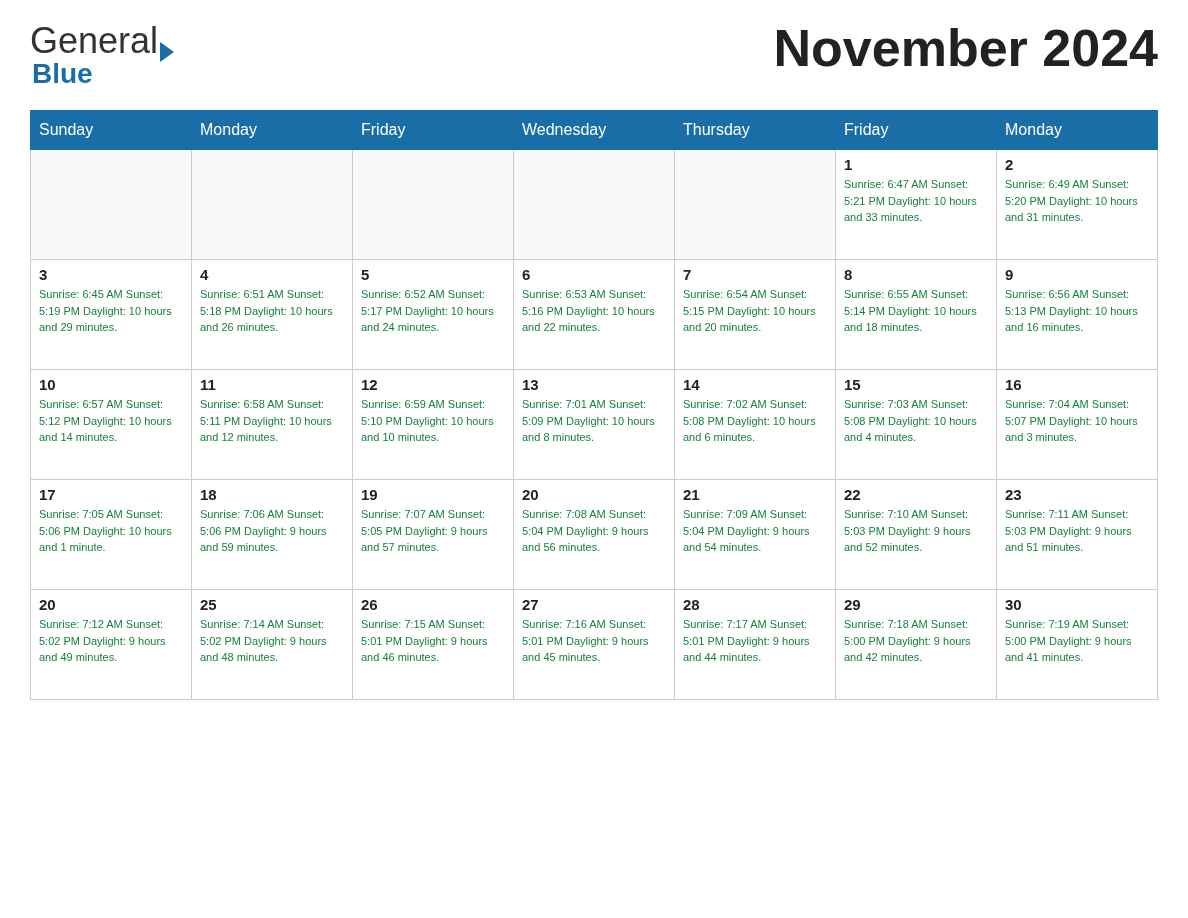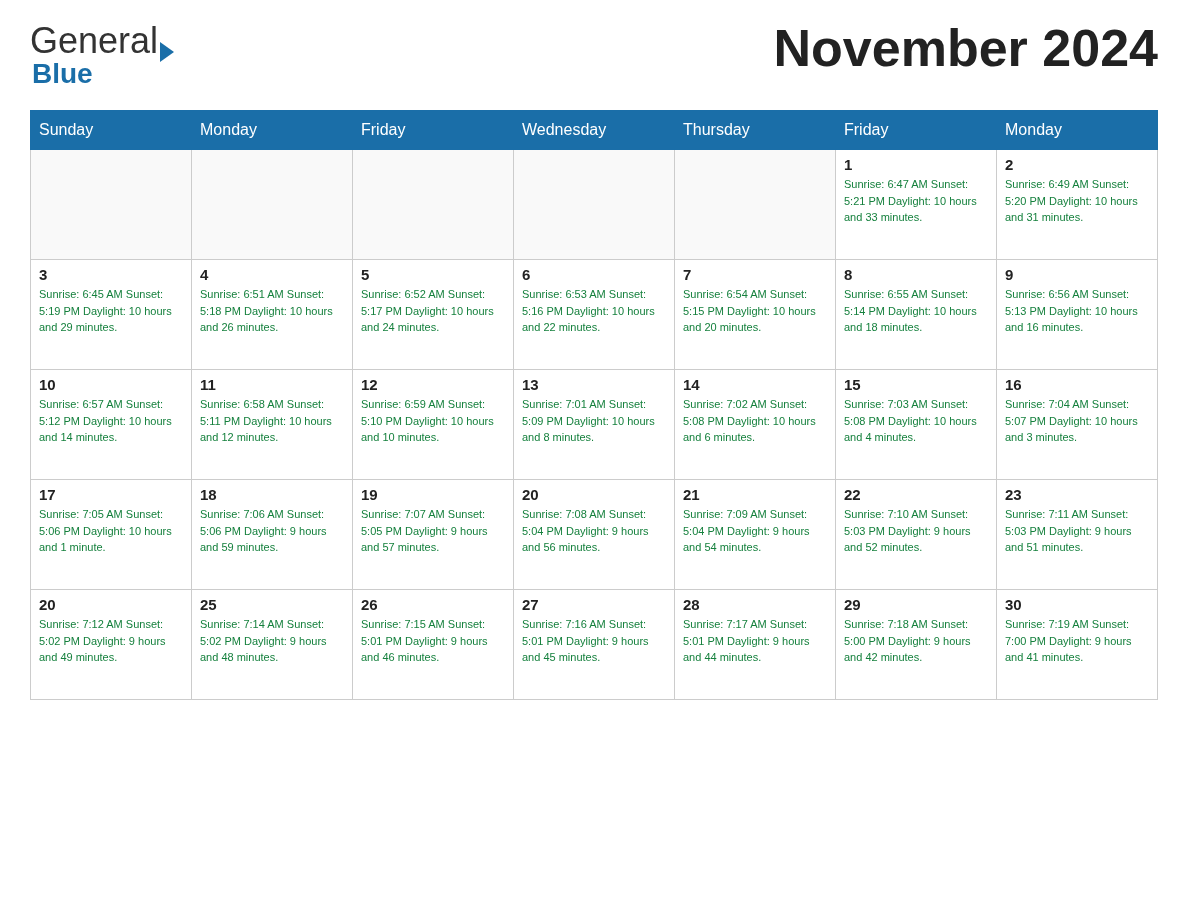--- a/index.html
+++ b/index.html
@@ -339,19 +339,19 @@
         <td>
           <span class="day-number">29</span>
           <div class="day-info">Sunrise: 7:18 AM
 Sunset: 5:00 PM
 Daylight: 9 hours
 and 42 minutes.</div>
         </td>
         <td>
           <span class="day-number">30</span>
           <div class="day-info">Sunrise: 7:19 AM
-Sunset: 7:00 PM
+Sunset: 5:00 PM
 Daylight: 9 hours
 and 41 minutes.</div>
         </td>
       </tr>
     </tbody>
 </table>
 
 </body></html>

